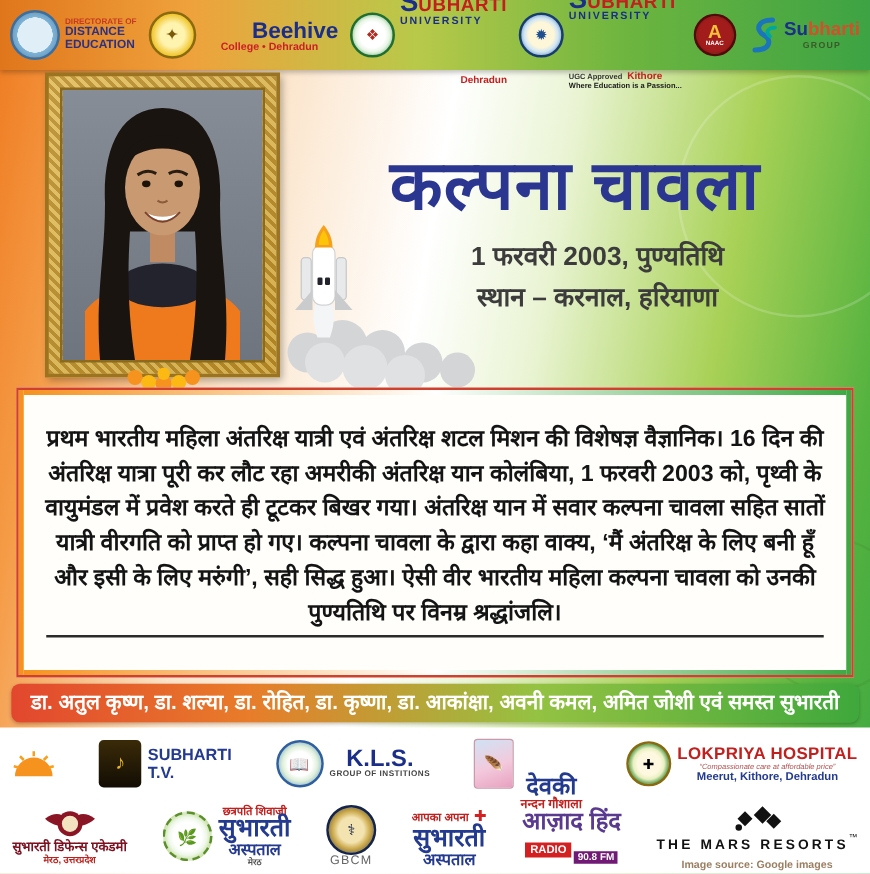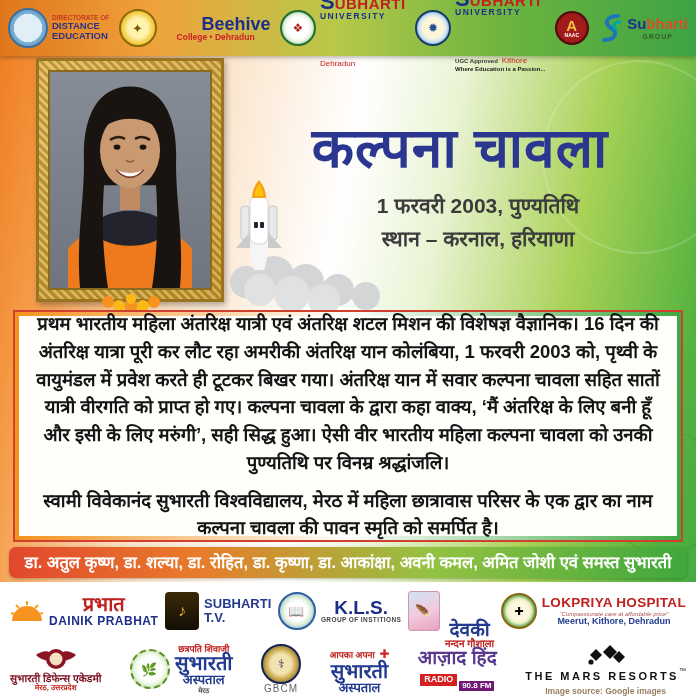--- a/index.html
+++ b/index.html
@@ -27,21 +27,21 @@
   .bee-circ{width:34px;height:34px;background:radial-gradient(#fff3b0 40%,#f0c52c 70%,#b98d14);border:2px solid #8a6a10;color:#7a5a08;font-size:13px;}
   .bee-title{font-size:18px;font-weight:800;color:#1b2f8a;line-height:1;padding-left:41px;}
   .bee-sub{font-size:8.5px;font-weight:800;color:#cc2027;}
   .sdd-circ{width:32px;height:32px;background:radial-gradient(#ffffff 45%,#e8f5e4 60%,#2e8b3a);border:2px solid #1f7030;color:#b02a20;font-size:12px;font-weight:bold;}
   .smu-circ{width:32px;height:32px;background:radial-gradient(#fdf6d8 45%,#cfe6f5 60%,#1f4f8f);border:2px solid #173c6e;color:#1f4f8f;font-size:12px;font-weight:bold;}
   .sub-top{font-size:5.5px;font-weight:800;color:#c41e1e;letter-spacing:.3px;}
   .sub-word{line-height:.85;}
   .sub-s{font-size:22px;font-weight:900;color:#1b2f8a;}
   .sub-rest{font-size:15px;font-weight:900;color:#c41e1e;letter-spacing:.5px;}
   .sub-univ{font-size:8.5px;font-weight:800;color:#1b2f8a;letter-spacing:1.5px;line-height:1;}
-  .sub-city{font-size:8px;font-weight:400;color:#c41e1e;text-align:left;line-height:1.1;margin-top:40px;}
+  .sub-city{font-size:8px;font-weight:700;color:#c41e1e;text-align:right;line-height:1.1;margin-top:40px;}
   .sub-ugc{font-size:6px;font-weight:700;color:#333;line-height:1.1;}
   .sub-tag{font-size:6px;font-weight:700;color:#1a1a1a;line-height:1.1;}
   .naac-circ{width:30px;height:30px;background:radial-gradient(#a31c1c 60%,#6e0f0f);border:2px solid #520b0b;flex-direction:column;}
   .naac-a{color:#f3c13a;font-size:15px;font-weight:900;line-height:1;}
   .naac-l{color:#fff;font-size:5px;font-weight:700;line-height:1;}
   .grp{display:flex;align-items:center;gap:3px;}
   .grp-t1{font-size:15px;font-weight:800;color:#1b2f8a;}
   .grp-t2{font-size:15px;font-weight:800;color:#d4502a;}
   .grp-sub{font-size:7px;font-weight:700;color:#3a5a2a;letter-spacing:1px;line-height:1;}
 
@@ -247,38 +247,33 @@
   <rect x="30" y="44" width="4" height="6" rx="1" fill="#23232d"></rect>
   <rect x="36" y="44" width="4" height="6" rx="1" fill="#23232d"></rect>
   <path d="M26 54 L12 70 L26 70 Z" fill="#c9cbcd"></path>
   <path d="M44 54 L58 70 L44 70 Z" fill="#c9cbcd"></path>
 </svg>
 
 <div class="textbox">
   <div class="textbox-inner">
     <div class="para">प्रथम भारतीय महिला अंतरिक्ष यात्री एवं अंतरिक्ष शटल मिशन की विशेषज्ञ वैज्ञानिक। 16 दिन की अंतरिक्ष यात्रा पूरी कर लौट रहा अमरीकी अंतरिक्ष यान कोलंबिया, 1 फरवरी 2003 को, पृथ्वी के वायुमंडल में प्रवेश करते ही टूटकर बिखर गया। अंतरिक्ष यान में सवार कल्पना चावला सहित सातों यात्री वीरगति को प्राप्त हो गए। कल्पना चावला के द्वारा कहा वाक्य, ‘मैं अंतरिक्ष के लिए बनी हूँ और इसी के लिए मरुंगी’, सही सिद्ध हुआ। ऐसी वीर भारतीय महिला कल्पना चावला को उनकी पुण्यतिथि पर विनम्र श्रद्धांजलि।</div>
     <div class="divider"></div>
-    <div class="para">स्वामी विवेकानंद सुभारती विश्वविद्यालय, मेरठ में महिला छात्रावास परिसर के एक द्वार का नाम कल्पना चावला की पावन स्मृति को समर्पित है।</div>
   </div>
 </div>
 
 <div class="names-bar">डा. अतुल कृष्ण, डा. शल्या, डा. रोहित, डा. कृष्णा, डा. आकांक्षा, अवनी कमल, अमित जोशी एवं समस्त सुभारती परिवार</div>
 
 <div class="footer">
   <div class="frow frow1">
 
     <div class="flogo">
       <svg width="34" height="24" viewBox="0 0 34 24">
         <path d="M2 22 A15 15 0 0 1 32 22 Z" fill="#f6921e"></path>
         <path d="M17 2 L17 6 M6 6 L9 9 M28 6 L25 9 M1 14 L5 15 M33 14 L29 15" stroke="#f6a01b" stroke-width="2"></path>
       </svg>
-      <div class="fstack">
-        <div class="dp-hindi">प्रभात</div>
-        <div class="dp-en">DAINIK PRABHAT</div>
-      </div>
     </div>
 
     <div class="flogo">
       <div class="tv-box">♪</div>
       <div class="tv-txt">
         <div>SUBHARTI</div>
         <div>T.V.</div>
       </div>
     </div>
 

